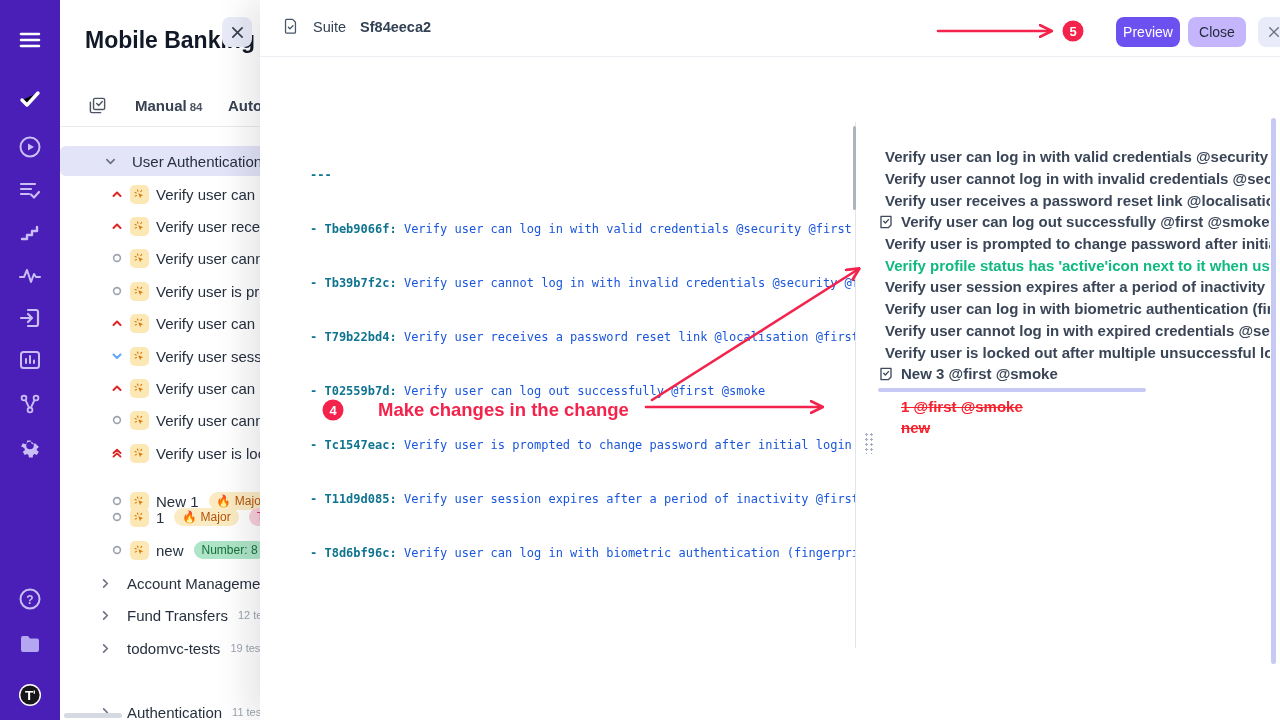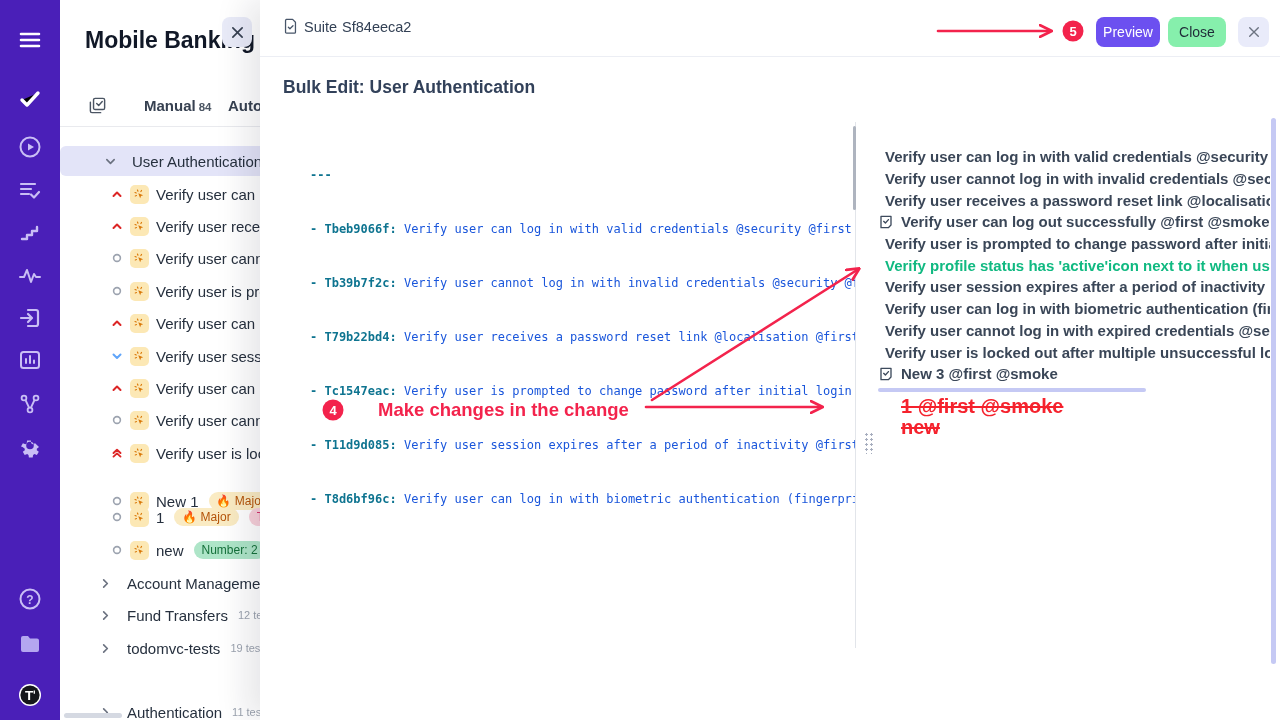--- a/index.html
+++ b/index.html
@@ -13,21 +13,21 @@
 
   
   #drawer { position:absolute; left:60px; top:0; width:200px; height:720px; background:#fff; z-index:6; overflow:hidden; }
   #drawer-title { position:absolute; left:25px; top:27px; font-size:23px; font-weight:700; color:#111827; white-space:nowrap; }
   #drawer-close { position:absolute; left:162px; top:17px; width:30px; height:30px; border-radius:8px; background:#E9EBF8;
                   color:#374151; font-size:15px; display:flex; align-items:center; justify-content:center; cursor:pointer; z-index:2; }
   #tabs { position:absolute; left:0; top:92px; width:200px; height:35px; border-bottom:1px solid #E9EAEE; }
   #tabs .tab-ic { position:absolute; left:28px; top:4px; }
   .tab { position:absolute; top:5px; font-size:15px; font-weight:600; color:#374151; white-space:nowrap; cursor:pointer; }
   .tab small { font-size:11.5px; font-weight:600; color:#4B5563; margin-left:3px; }
-  #tab-manual { left:75px;margin-left:9px; } #tab-auto { left:168px; }
+  #tab-manual { left:75px; } #tab-auto { left:168px; }
 
   
   .suite-row, .test-row { position:absolute; left:0; width:200px; height:30px; display:flex; align-items:center;
                           white-space:nowrap; overflow:hidden; cursor:pointer; }
   .suite-row.selected { background:#E3E4F8; border-radius:6px 0 0 6px; margin-left:0; padding-left:45px; }
   .suite-row { padding-left:40px; gap:8px; }
   .test-row { padding-left:50px; gap:7px; }
   .tree-label { font-size:15px; color:#26303E; }
   .count { font-size:11px; color:#9CA3AF; margin-left:2px; }
   .chev { color:#6B7280; flex:0 0 auto; display:flex; }
@@ -36,47 +36,47 @@
   .badge { font-size:12px; border-radius:10px; padding:2px 8px; margin-left:3px; flex:0 0 auto; }
   .badge.major { background:#FAEBC3; color:#B45309; }
   .badge.todo  { background:#F8D0DA; color:#D6336C; }
   .badge.num   { background:#AEE5C8; color:#15713B; }
   #drawer-scroll-stub { position:absolute; left:4px; top:713px; width:58px; height:5px; border-radius:3px; background:#D5D9E2; }
 
   
   #modal { position:absolute; left:260px; top:0; width:1020px; height:720px; background:#fff; z-index:10;
            box-shadow:-14px 0 30px rgba(15,23,42,.10); }
   #modal-header { position:absolute; left:0; top:0; width:1020px; height:57px; border-bottom:1px solid #ECEEF4; }
-  #suite-crumb { position:absolute; left:22px; top:18px; display:flex; align-items:center; gap:5px; font-size:14.5px; color:#334155; }
-  #suite-crumb b { font-weight:400;text-align:center; }
+  #suite-crumb { position:absolute; left:22px; top:18px; display:flex; align-items:center; gap:14px; font-size:14.5px; color:#334155; }
+  #suite-crumb b { font-weight:700;text-align:center; }
   .btn { position:absolute; top:17px; height:30px; border:none; border-radius:8px; font-size:14px; cursor:pointer;
-         font-family:"Liberation Sans",sans-serif; display:flex; align-items:center; justify-content:center; }
+         font-family:"Liberation Sans",sans-serif; display:flex; align-items:center; justify-content:center;margin-left:20px; }
   #btn-preview { left:836px; width:64px; background:#6C50F0; color:#fff; font-weight:500; }
-  #btn-close   { left:908px; width:58px; background:#86efac; color:#1F2937; }
+  #btn-close   { left:908px; width:58px; background:#c4b5fd; color:#1F2937; }
   #btn-x       { left:978px; width:31px; background:#E9EBFA; color:#6B7280; font-size:14px; }
   #modal-title { position:absolute; left:23px; top:77px; font-size:17.5px; font-weight:700; color:#32415A; }
 
   
   #editor { position:absolute; left:50px; top:130px; width:546px; height:520px; overflow:hidden;
             font-family:"DejaVu Sans Mono", monospace; font-size:12px; line-height:18px; white-space:pre; cursor:text; }
   .e-pre  { color:#0E7490; font-weight:700; }
   .e-body { color:#1A56DB; }
   #editor-track { position:absolute; left:595px; top:122px; width:1px; height:526px; background:#E2E5EA; }
   #editor-thumb { position:absolute; left:593px; top:126px; width:3px; height:84px; border-radius:2px; background:#AEB4BF; }
   #drag-dots { position:absolute; left:604px; top:432px; width:10px; height:22px; cursor:col-resize;
                background-image:radial-gradient(circle, #A6ADBE 1px, transparent 1.2px); background-size:5px 5px; }
 
   
   #preview { position:absolute; left:618px; top:146px; width:392px; overflow:hidden; }
   .p-item { height:21.7px; display:flex; align-items:center; gap:7px; white-space:nowrap; overflow:hidden; }
   .p-item span { font-size:15px; font-weight:700; color:#3A4657; }
   .p-item.passed span { color:#10B981; }
   .p-divider { height:4px; width:268px; background:#C5C9F4; border-radius:2px; margin:3px 0 4px 0; }
   .p-removed { height:21px; display:flex; align-items:center; padding-left:23px; }
-  .p-removed span { font-size:20px; font-weight:700; color:#F5222D; text-decoration:line-through; }
+  .p-removed span { font-size:15px; font-weight:700; color:#F5222D; text-decoration:line-through; }
   #preview-bar { position:absolute; left:1011px; top:118px; width:5px; height:546px; border-radius:3px; background:#C5C9F4; }
 
   
   #ann { position:absolute; left:0; top:0; width:1280px; height:720px; z-index:40; pointer-events:none; }
   #ann-caption { position:absolute; left:378px; top:399px; font-size:18.5px; font-weight:700; color:#F3234C; z-index:41; pointer-events:none; }
 </style>
 </head>
 <body>
 
 <aside id="sidebar">
@@ -376,21 +376,21 @@
       </span>
       <span class="ticon">
         <svg width="13" height="13" viewBox="0 0 16 16">
           <g stroke="#D97706" stroke-width="1.4" stroke-linecap="round">
             <path d="M2.5 5.5l1.5.6M5.5 2.5l.6 1.5M10.5 3l-.8 1.4M2.8 9.8l1.5-.5"></path>
           </g>
           <path d="M6.5 6.5l6 2.4-2.7 1-1 2.7z" fill="#D97706"></path>
         </svg>
       </span>
       <span class="tree-label">new</span>
-      <span class="badge num">Number: 2</span>
+      <span class="badge num">Number: 8</span>
     </div>
 
   <div class="suite-row" style="top:568px">
       <span class="chev">
         <svg width="11" height="11" viewBox="0 0 12 12">
           <path d="M4 2l4 4-4 4" stroke="#6B7280" stroke-width="1.8" fill="none" stroke-linecap="round" stroke-linejoin="round"></path>
         </svg>
       </span>
       <svg width="16" height="16" viewBox="0 0 24 24">
         <path d="M6 2h9l4 4v14a1.5 1.5 0 0 1-1.5 1.5h-11A1.5 1.5 0 0 1 5 20V3.5A1.5 1.5 0 0 1 6.5 2z" stroke="#3F4A5C" stroke-width="1.8" fill="none" stroke-linejoin="round"></path>
@@ -453,27 +453,27 @@
     </div>
     <button class="btn" id="btn-preview">Preview</button>
     <button class="btn" id="btn-close">Close</button>
     <button class="btn" id="btn-x">
         <svg width="12" height="12" viewBox="0 0 14 14">
           <path d="M2 2l10 10M12 2L2 12" stroke="#6B7280" stroke-width="1.6" stroke-linecap="round"></path>
         </svg>
       </button>
   </header>
 
-  <h2 id="modal-title">Bulk Edit: User Authentication</h2>
 
   <div id="editor">
     <div><span class="e-pre">---</span><span class="e-body"></span></div>
     <div><span class="e-pre">- Tbeb9066f: </span><span class="e-body">Verify user can log in with valid credentials @security @first @smoke</span></div>
     <div><span class="e-pre">- Tb39b7f2c: </span><span class="e-body">Verify user cannot log in with invalid credentials @security @first</span></div>
     <div><span class="e-pre">- T79b22bd4: </span><span class="e-body">Verify user receives a password reset link @localisation @first @smoke</span></div>
+    <div><span class="e-pre">- T02559b7d: </span><span class="e-body">Verify user can log out successfully @first @smoke</span></div>
     <div><span class="e-pre">- Tc1547eac: </span><span class="e-body">Verify user is prompted to change password after initial login @first</span></div>
     <div><span class="e-pre">- T11d9d085: </span><span class="e-body">Verify user session expires after a period of inactivity @first @smoke</span></div>
     <div><span class="e-pre">- T8d6bf96c: </span><span class="e-body">Verify user can log in with biometric authentication (fingerprint/face)</span></div>
     
     
     
   </div>
   <div id="editor-track"></div>
   <div id="editor-thumb"></div>
   <div id="drag-dots"></div>

